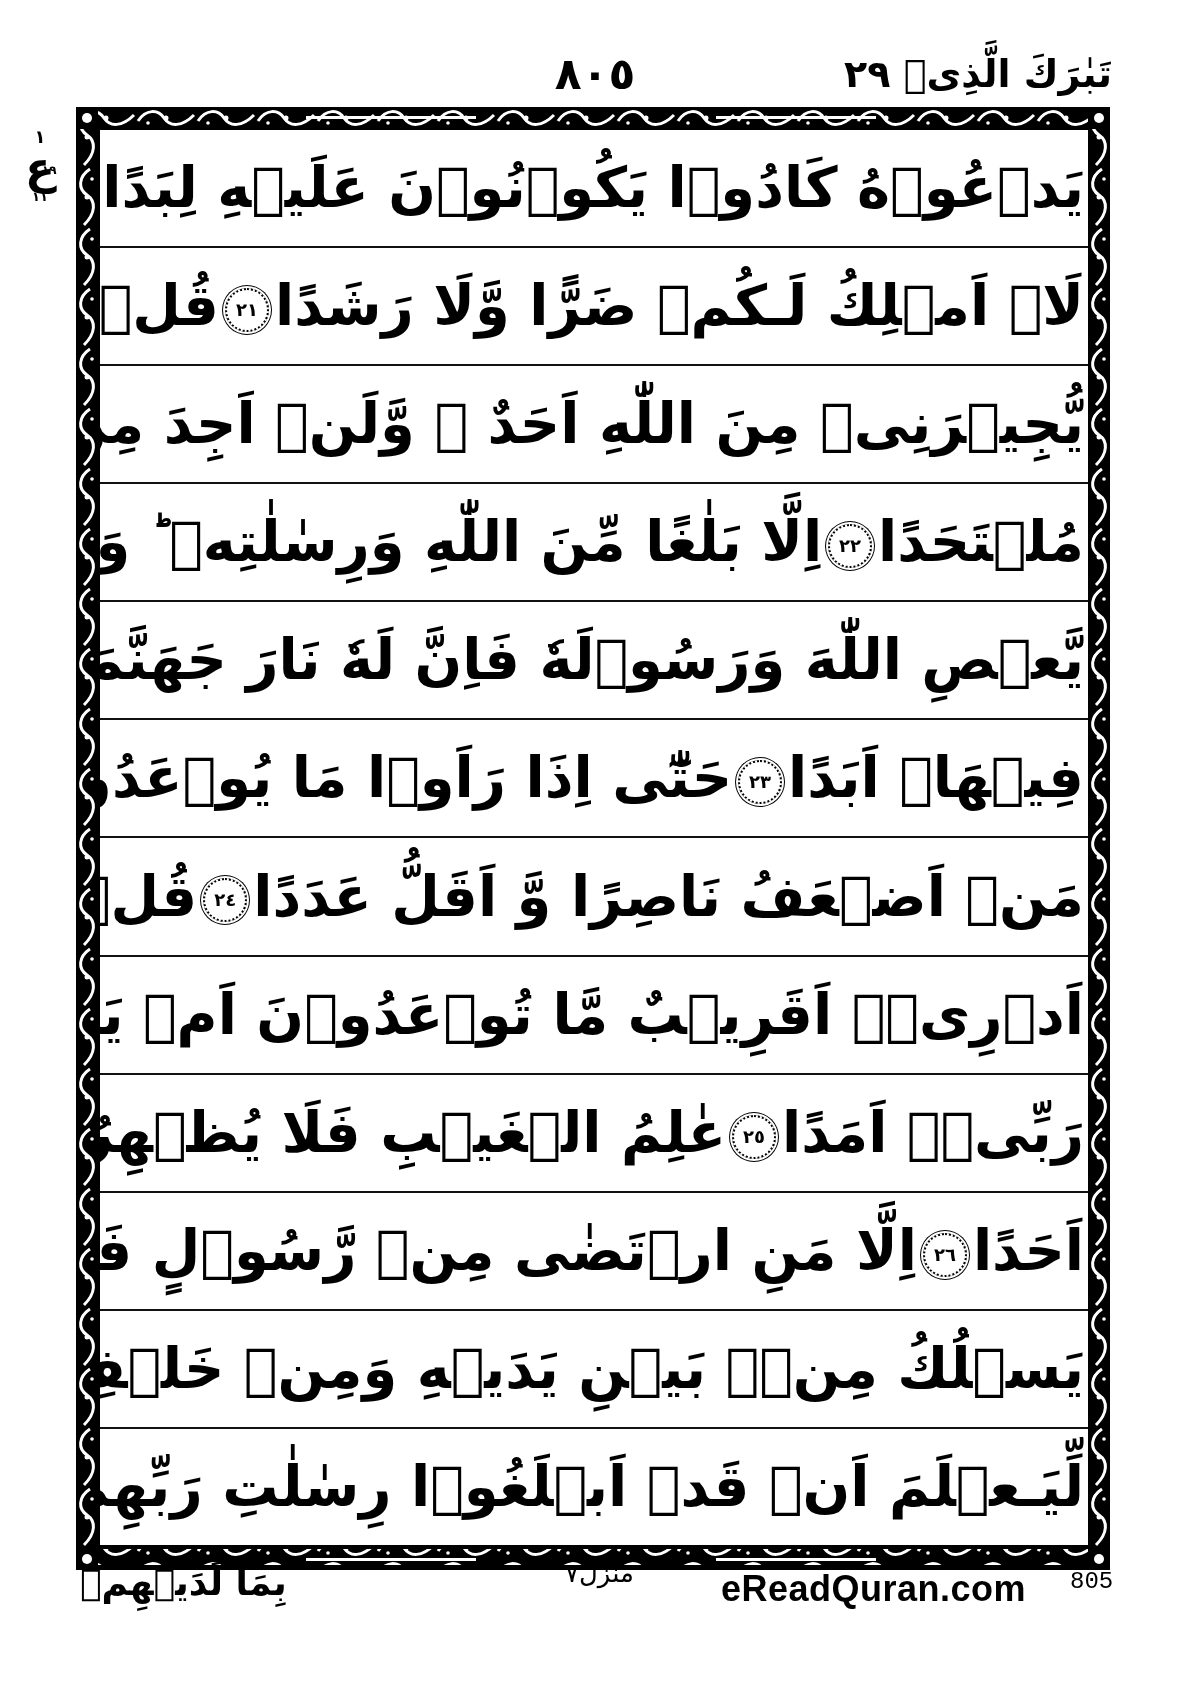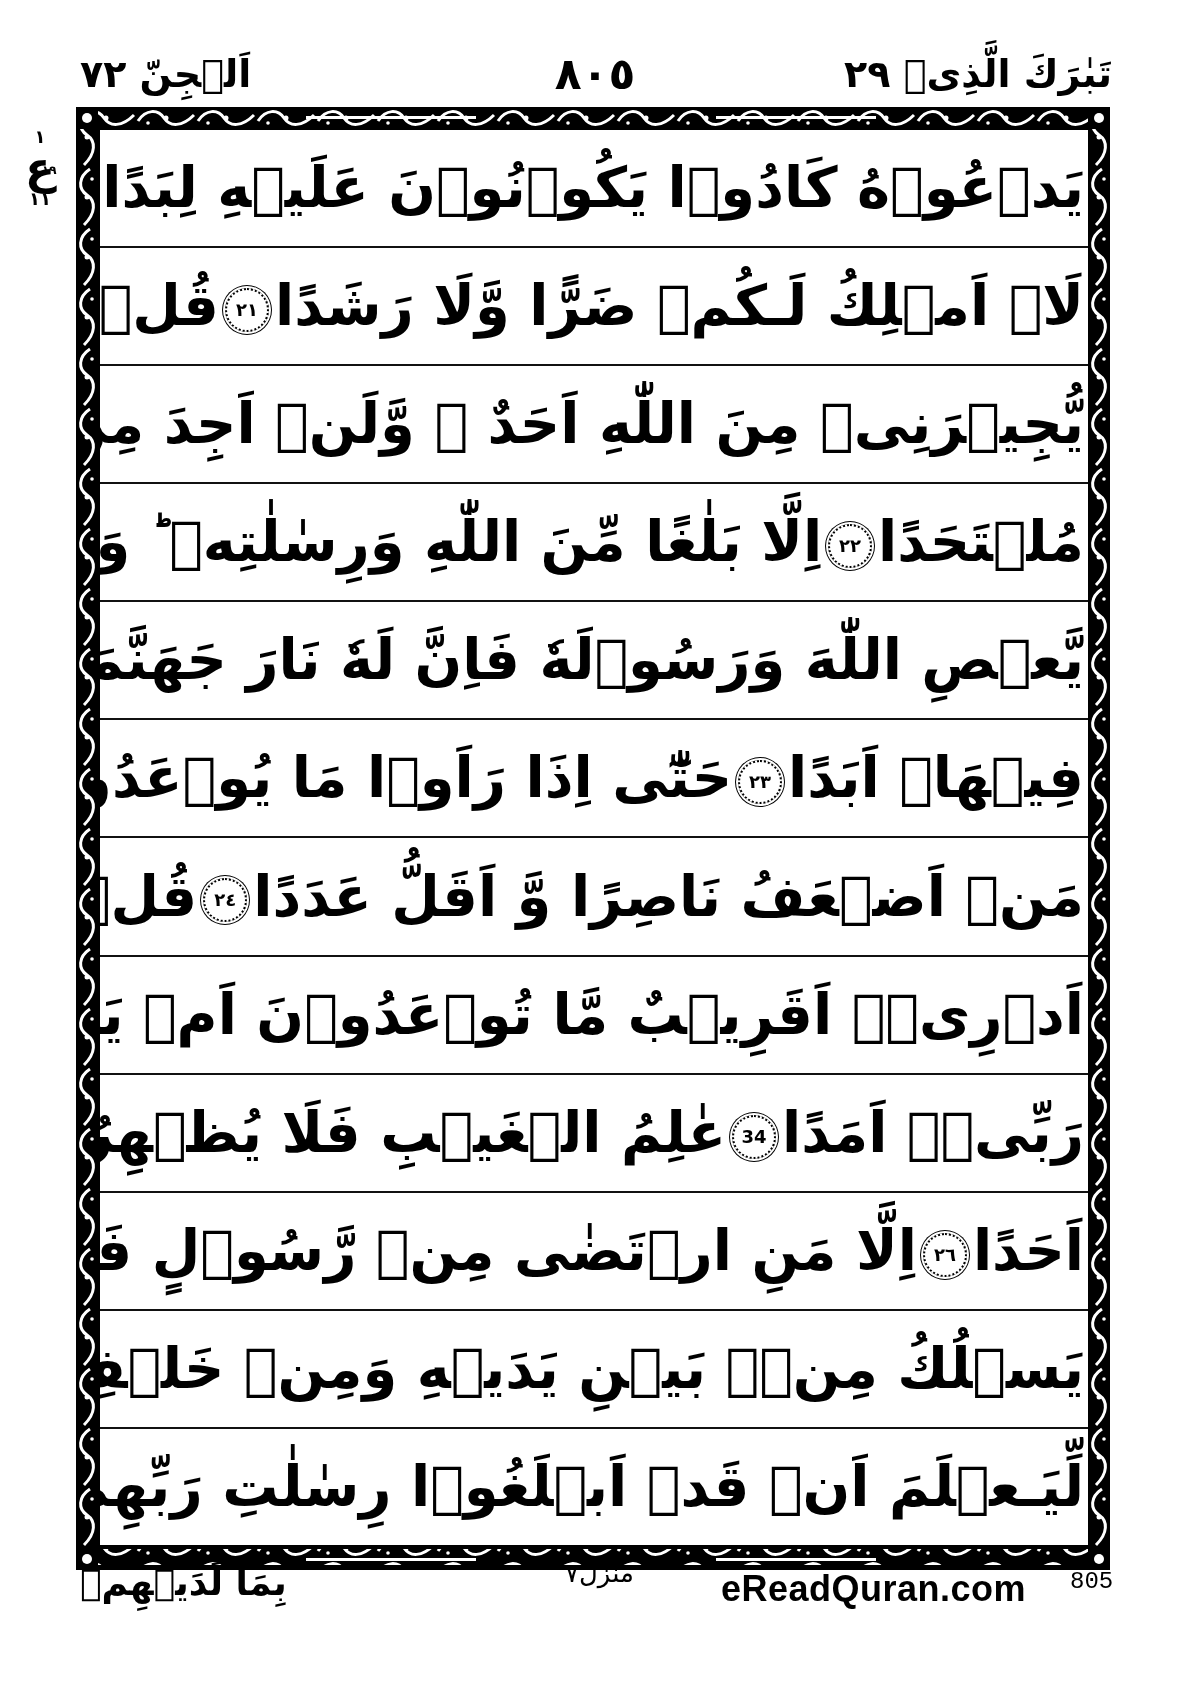--- a/index.html
+++ b/index.html
@@ -19,33 +19,32 @@
   .row { flex:1; border-bottom:2px solid #111; box-sizing:border-box; direction:rtl; display:flex; align-items:center; justify-content:space-between; padding:0 4px; overflow:hidden; }
   .row:last-child { border-bottom:none; }
   .row-text { font-family:"DejaVu Sans", sans-serif; font-size:56px; font-weight:bold; white-space:nowrap; text-align:justify; text-align-last:justify; width:100%; line-height:1; letter-spacing:2px; }
 
   .ayah-marker { display:inline-flex; align-items:center; justify-content:center; width:40px; height:40px; border-radius:50%; border:2px dotted #000; box-shadow:0 0 0 2px #fff, 0 0 0 3px #000; font-size:18px; font-weight:bold; vertical-align:middle; margin:0 6px; letter-spacing:0; }
 
   .ruku { position:absolute; left:18px; top:128px; width:44px; text-align:center; font-weight:bold; line-height:1; }
   .ruku .r-top { font-size:18px; display:block; }
   .ruku .r-ain { font-size:44px; display:block; position:relative; }
   .ruku .r-num { font-size:12px; position:absolute; left:24px; top:18px; }
-  .ruku .r-bot { font-size:18px; display:block; }
+  .ruku .r-bot { font-size:13px; display:block; }
 
   .footer { position:absolute; top:1562px; left:0; width:990px; height:60px; }
   .catchword { position:absolute; left:80px; top:0; font-size:36px; font-weight:bold; direction:rtl; }
   .manzil { position:absolute; left:565px; top:-4px; font-size:26px; direction:rtl; }
   .site { position:absolute; left:710px; top:6px; font-family:"Liberation Sans", sans-serif; font-weight:bold; font-size:36px; letter-spacing:0.5px;margin-left:11px; }
   .pgnum { position:absolute; left:1070px; top:6px; font-family:Liberation Mono, monospace; font-size:24px; }
 </style>
 </head>
 <body>
 
 <div class="header">
-  <div class="hdr hdr-left">اَلۡجِنّ ٧٢</div>
   <div class="hdr hdr-center">٨٠٥</div>
   <div class="hdr hdr-right">تَبٰرَكَ الَّذِىۡ ٢٩</div>
 </div>
 
 <div class="ruku">
   <span class="r-top">١</span>
   <span class="r-ain"><span>ع</span><span class="r-num">١٩</span></span>
   <span class="r-bot">١١</span>
 </div>
 
@@ -96,21 +95,21 @@
       <div class="row">
           <div class="row-text"><span>فِيۡهَاۤ اَبَدًا</span><span class="ayah-marker">٢٣</span><span>حَتّٰٓى اِذَا رَاَوۡا مَا يُوۡعَدُوۡنَ فَسَيَعۡلَمُوۡنَ</span></div>
         </div>
       <div class="row">
           <div class="row-text"><span>مَنۡ اَضۡعَفُ نَاصِرًا وَّ اَقَلُّ عَدَدًا</span><span class="ayah-marker">٢٤</span><span>قُلۡ اِنۡ</span></div>
         </div>
       <div class="row">
           <div class="row-text"><span>اَدۡرِىۡۤ اَقَرِيۡبٌ مَّا تُوۡعَدُوۡنَ اَمۡ يَجۡعَلُ لَهٗ</span></div>
         </div>
       <div class="row">
-          <div class="row-text"><span>رَبِّىۡۤ اَمَدًا</span><span class="ayah-marker">34</span><span>عٰلِمُ الۡغَيۡبِ فَلَا يُظۡهِرُ عَلٰى غَيۡبِهٖۤ</span></div>
+          <div class="row-text"><span>رَبِّىۡۤ اَمَدًا</span><span class="ayah-marker">٢٥</span><span>عٰلِمُ الۡغَيۡبِ فَلَا يُظۡهِرُ عَلٰى غَيۡبِهٖۤ</span></div>
         </div>
       <div class="row">
           <div class="row-text"><span>اَحَدًا</span><span class="ayah-marker">٢٦</span><span>اِلَّا مَنِ ارۡتَضٰى مِنۡ رَّسُوۡلٍ فَاِنَّهٗ</span></div>
         </div>
       <div class="row">
           <div class="row-text"><span>يَسۡلُكُ مِنۡۢ بَيۡنِ يَدَيۡهِ وَمِنۡ خَلۡفِهٖ رَصَدًا</span></div>
         </div>
       <div class="row">
           <div class="row-text"><span>لِّيَـعۡلَمَ اَنۡ قَدۡ اَبۡلَغُوۡا رِسٰلٰتِ رَبِّهِمۡ وَاَحَاطَ</span></div>
         </div>

